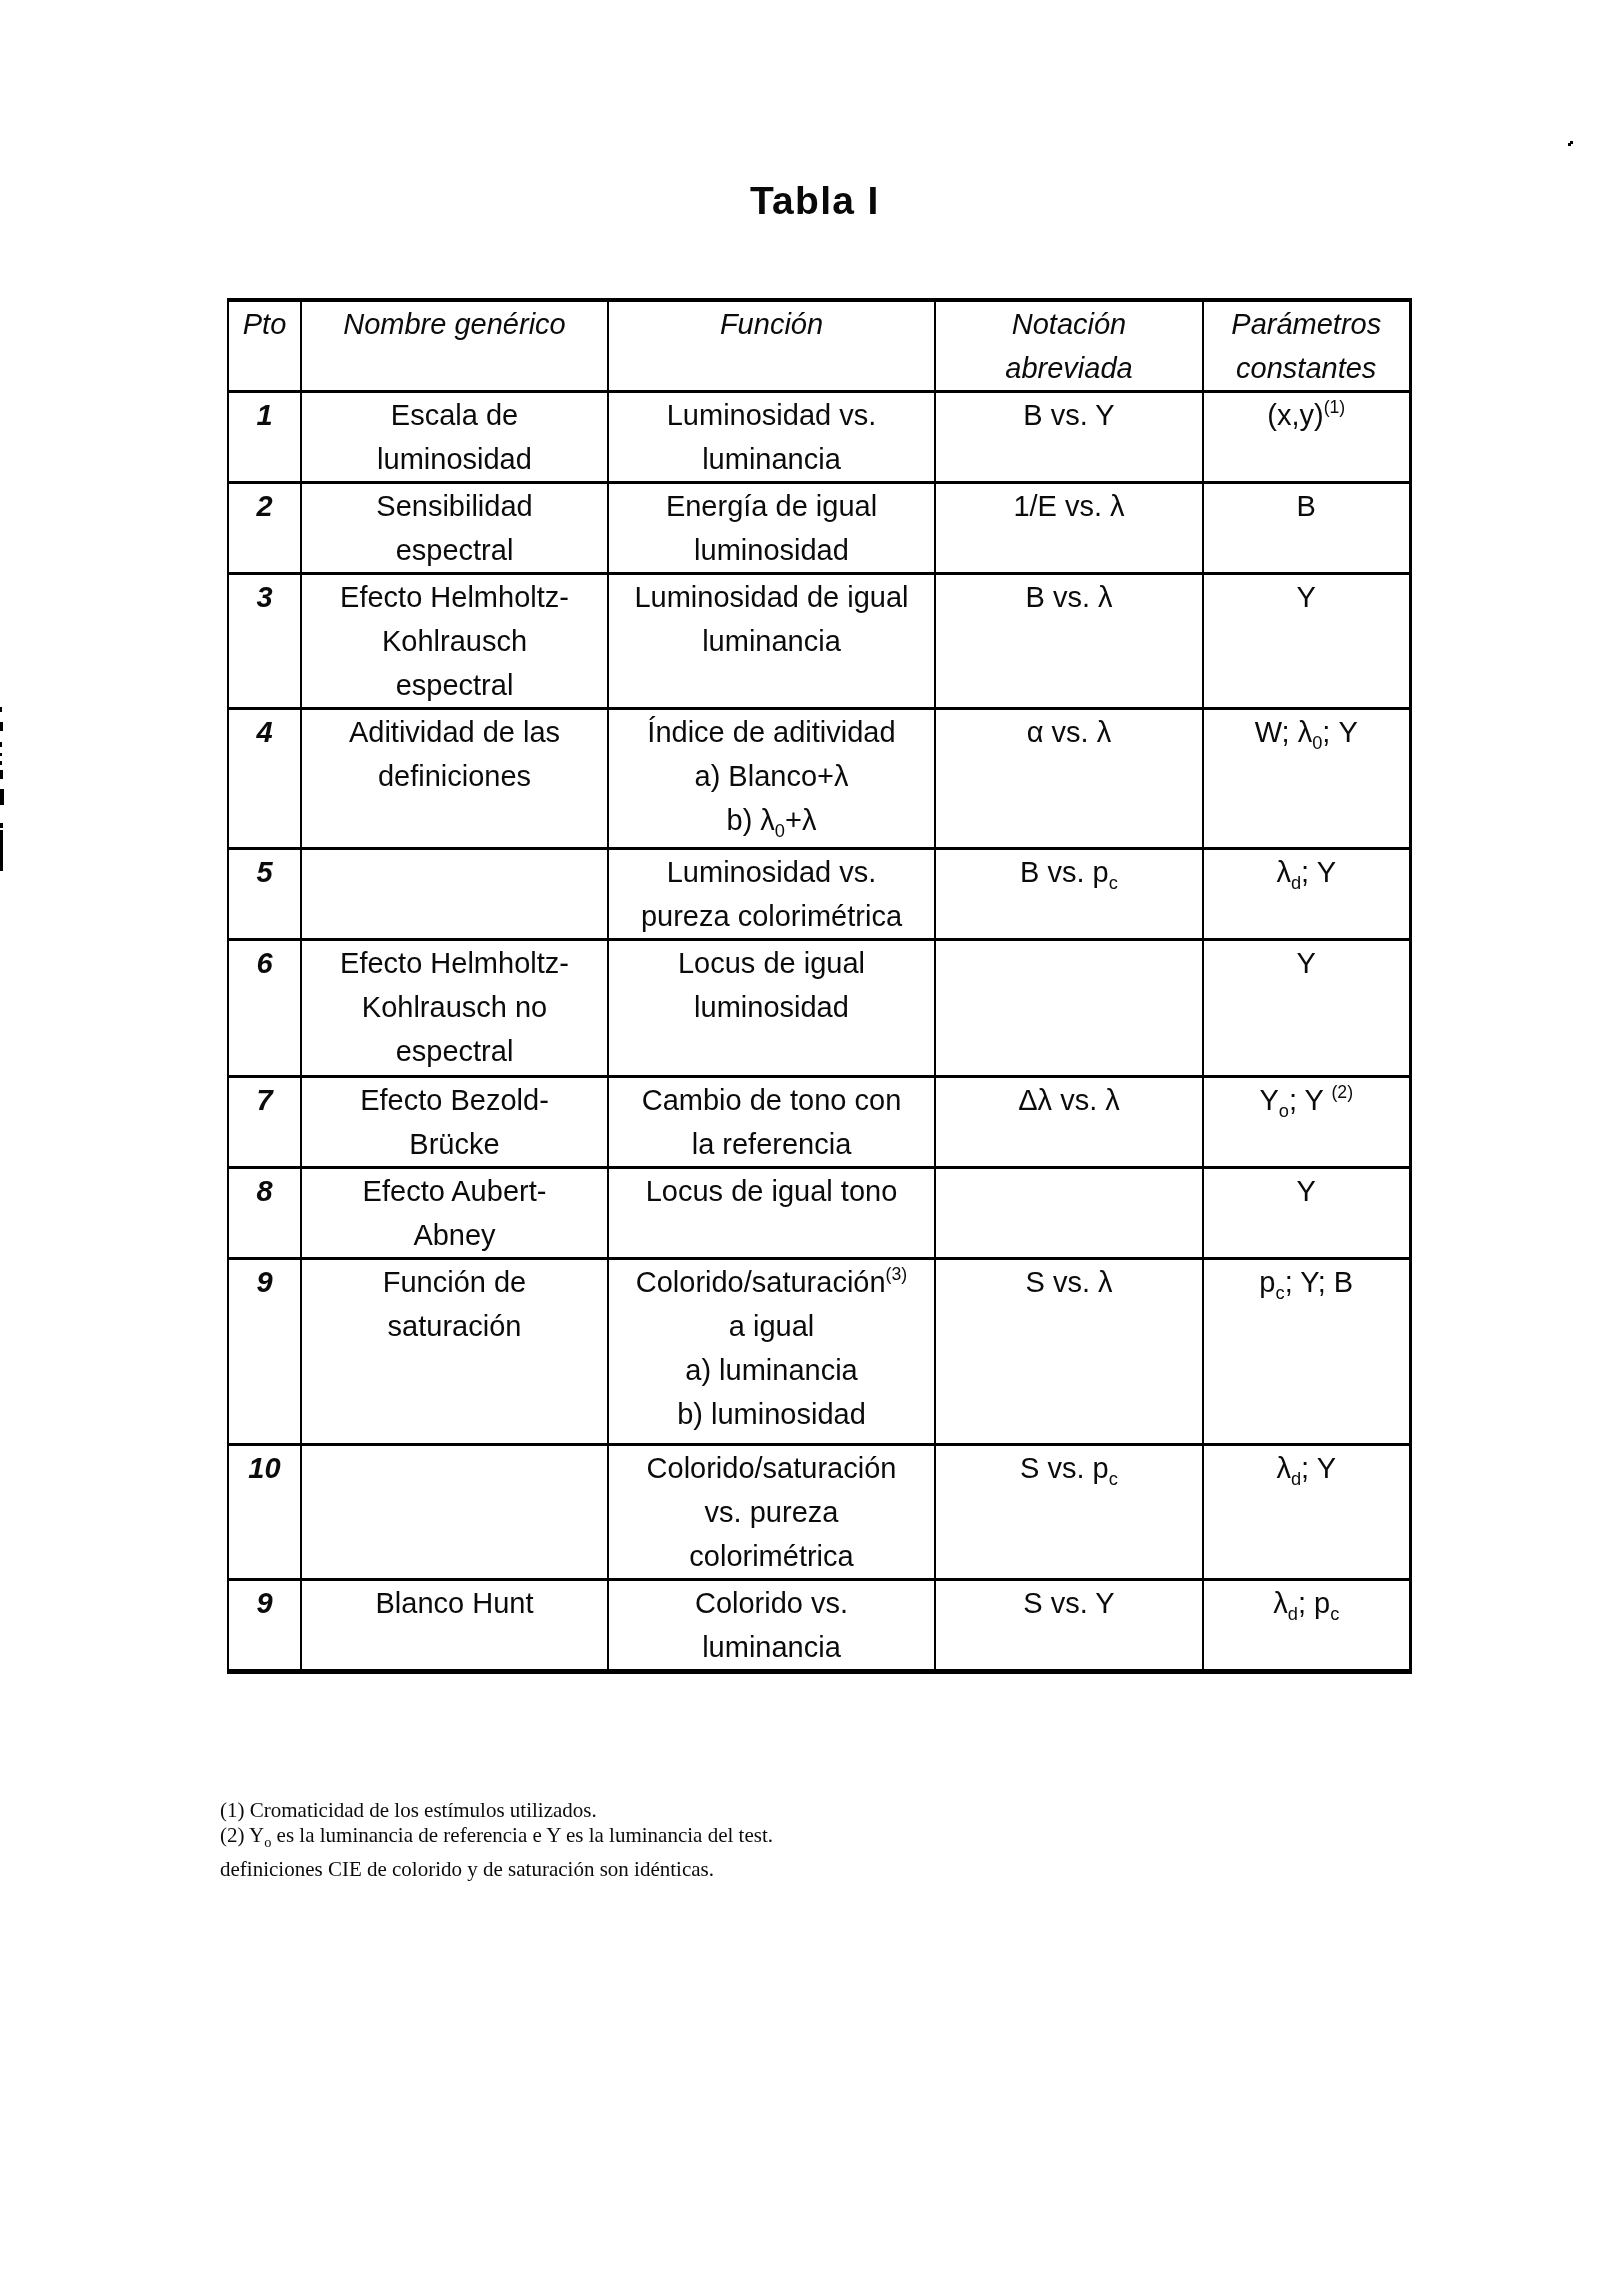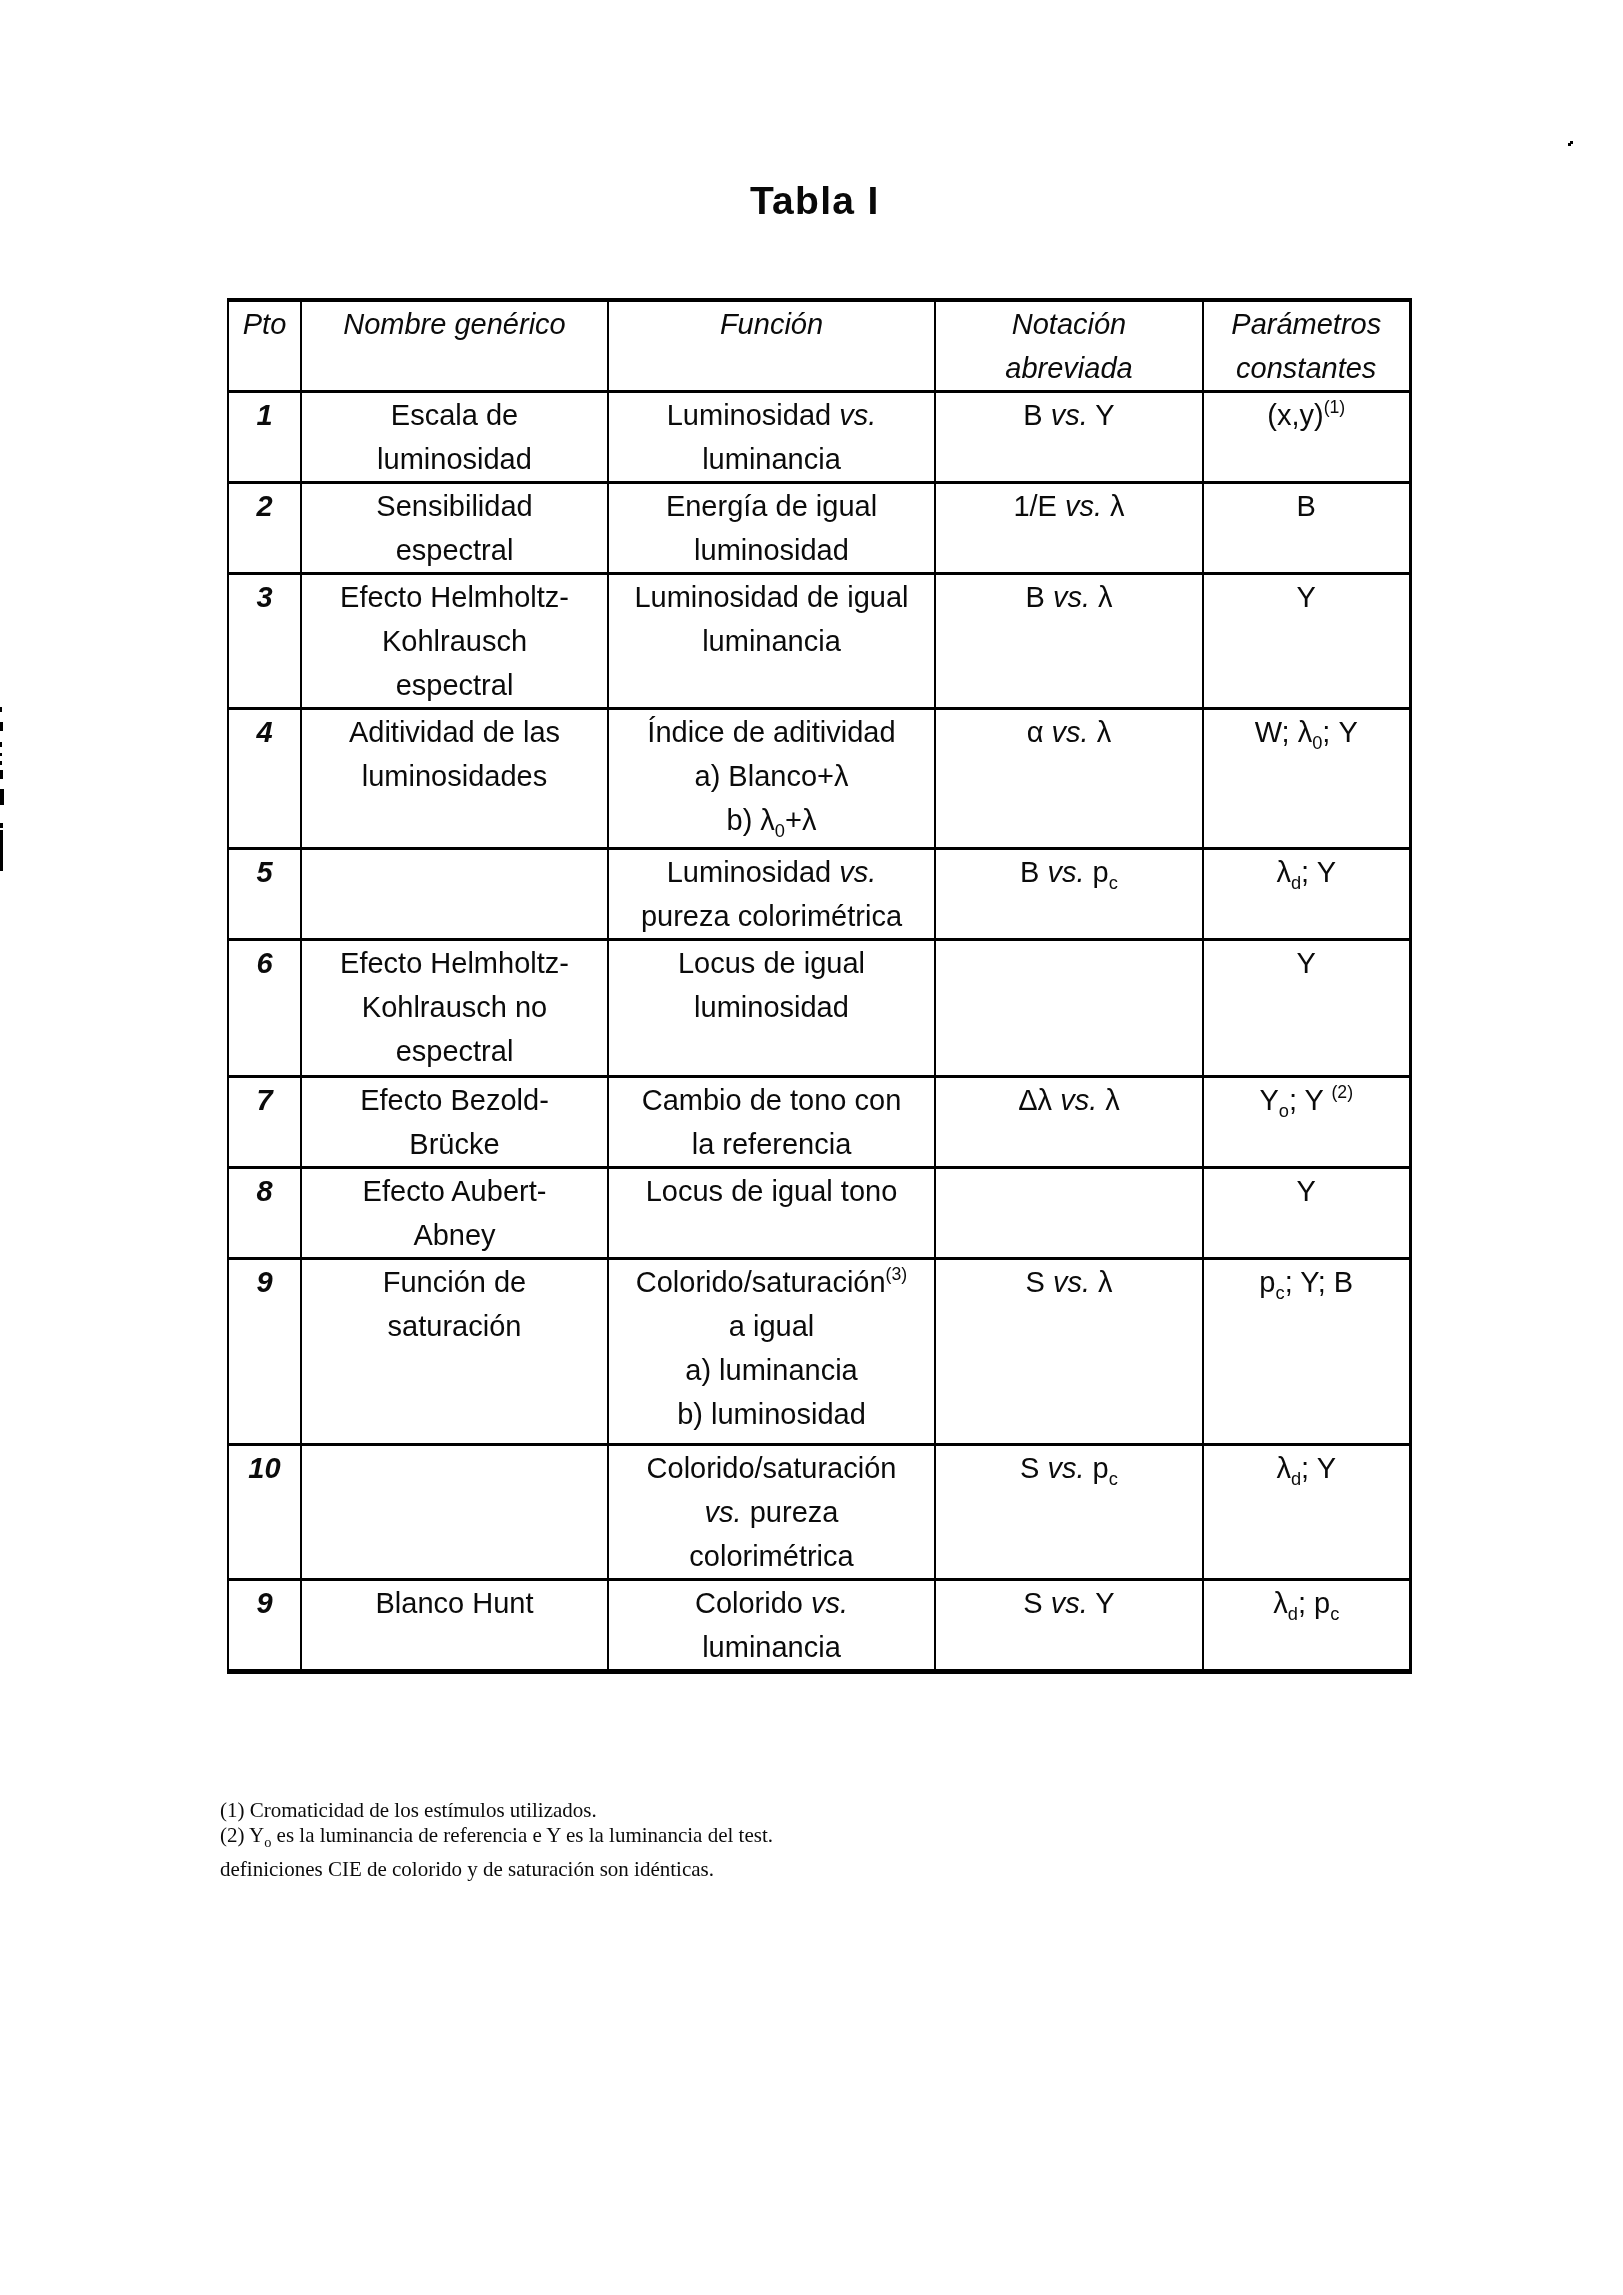--- a/index.html
+++ b/index.html
@@ -26,21 +26,21 @@
   col.c-funcion    { width:327px; }
   col.c-notacion   { width:268px; }
   col.c-parametros { width:207px; }
   td {
     border:2.6px solid #000; border-top-width:3.9px; border-bottom-width:3.9px;
     vertical-align:top; text-align:center; padding:0;
     font-size:29px; line-height:44px; overflow:visible;
   }
   .tline { white-space:nowrap; }
   td.pto { font-weight:bold; font-style:italic; }
-  .it { font-style:italic; }
+  .it { }
   td sub, td sup { line-height:0; position:relative; vertical-align:baseline; }
   td sub { font-size:18.3px; top:7.2px; }
   td sup { font-size:17.7px; top:-12.4px; }
   .footnotes {
     position:absolute; left:220px; top:1798px; width:1185px;
     font-family:"Liberation Serif", serif; font-size:21px;
     line-height:25px; color:#0b0b0b; text-align:left;
   }
   .footnote { margin:0; }
   .footnote:nth-child(3) { margin-top:9.2px; }
@@ -154,21 +154,21 @@
             <div class="tline"><span>B </span><span class="it">vs.</span><span> λ</span></div>
           </td>
           <td>
             <div class="tline"><span>Y</span></div>
           </td>
         </tr>
         <tr style="height: 140px;">
           <td class="pto"><span>4</span></td>
           <td>
             <div class="tline"><span>Aditividad de las</span></div>
-            <div class="tline"><span>luminosidades</span></div>
+            <div class="tline"><span>definiciones</span></div>
           </td>
           <td>
             <div class="tline"><span>Índice de aditividad</span></div>
             <div class="tline"><span>a) Blanco+λ</span></div>
             <div class="tline"><span>b) λ</span><sub>0</sub><span>+λ</span></div>
           </td>
           <td>
             <div class="tline"><span>α </span><span class="it">vs.</span><span> λ</span></div>
           </td>
           <td>

